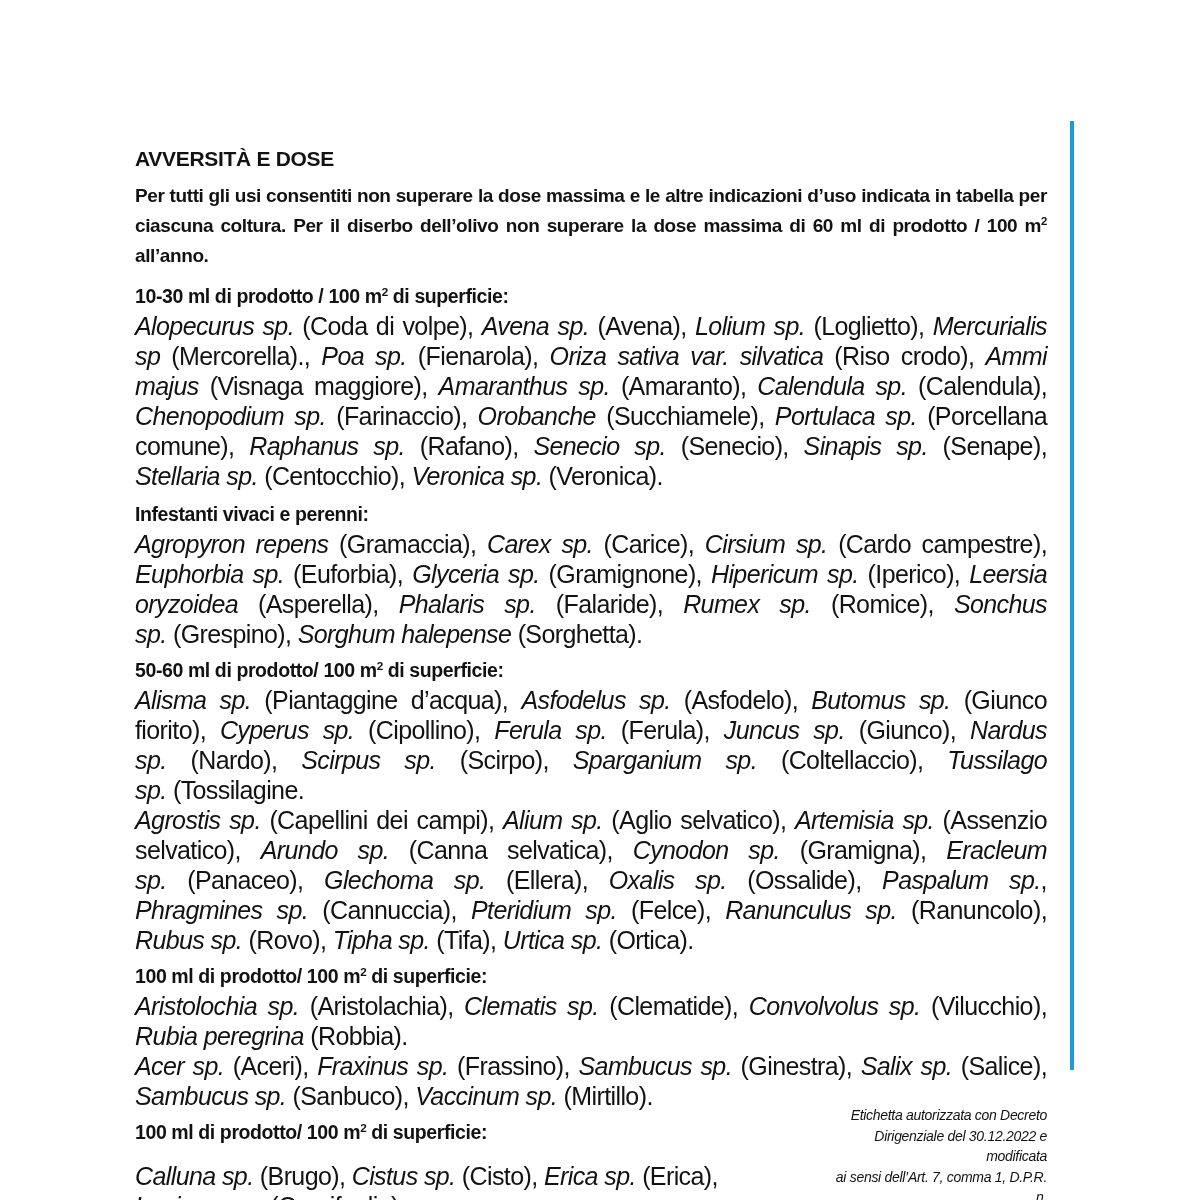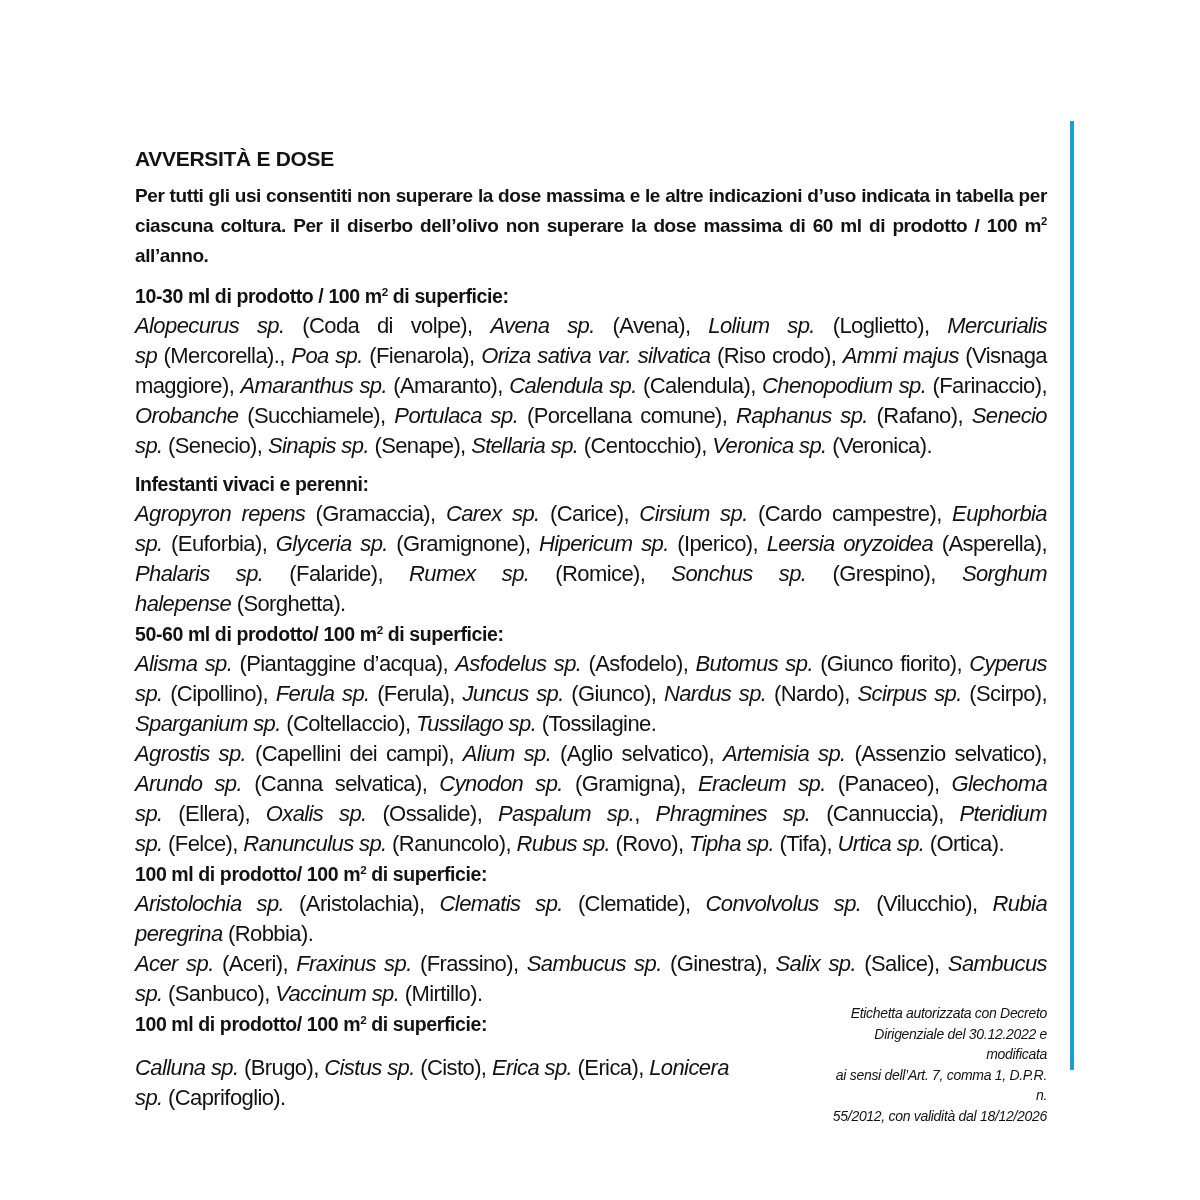--- a/index.html
+++ b/index.html
@@ -20,25 +20,25 @@
   }
   .intro{
     font-weight:bold;font-size:19px;line-height:30px;text-align:justify;
     margin:8px 0 10px 0;letter-spacing:-0.4px;
   }
   .sec-heading{
     font-weight:bold;font-size:19.5px;line-height:30px;margin-top:8px;
     letter-spacing:-0.4px;
   }
   .dose-heading{
-    font-weight:bold;font-size:19.5px;line-height:30px;letter-spacing:-0.4px;
+    font-weight:bold;font-size:19.5px;line-height:30px;letter-spacing:-0.4px;margin-top:6px;
   }
   sup{font-size:0.6em;line-height:0;vertical-align:super;}
   .species{
-    margin:0;font-size:22px;line-height:30px;text-align:justify;
+    margin:0;font-size:25px;line-height:30px;text-align:justify;
     letter-spacing:-0.6px;
   }
   .species i{font-style:italic;}
   .last-row{display:flex;justify-content:space-between;align-items:flex-start;}
   .last-left{flex:1 1 auto;padding-right:24px;min-width:0;}
   .last-left .species{text-align:left;margin-top:14px;}
   .footnote{
     flex:0 0 auto;width:220px;font-style:italic;font-size:14px;
     line-height:20.5px;text-align:right;letter-spacing:-0.3px;margin-top:-6px;
   }

